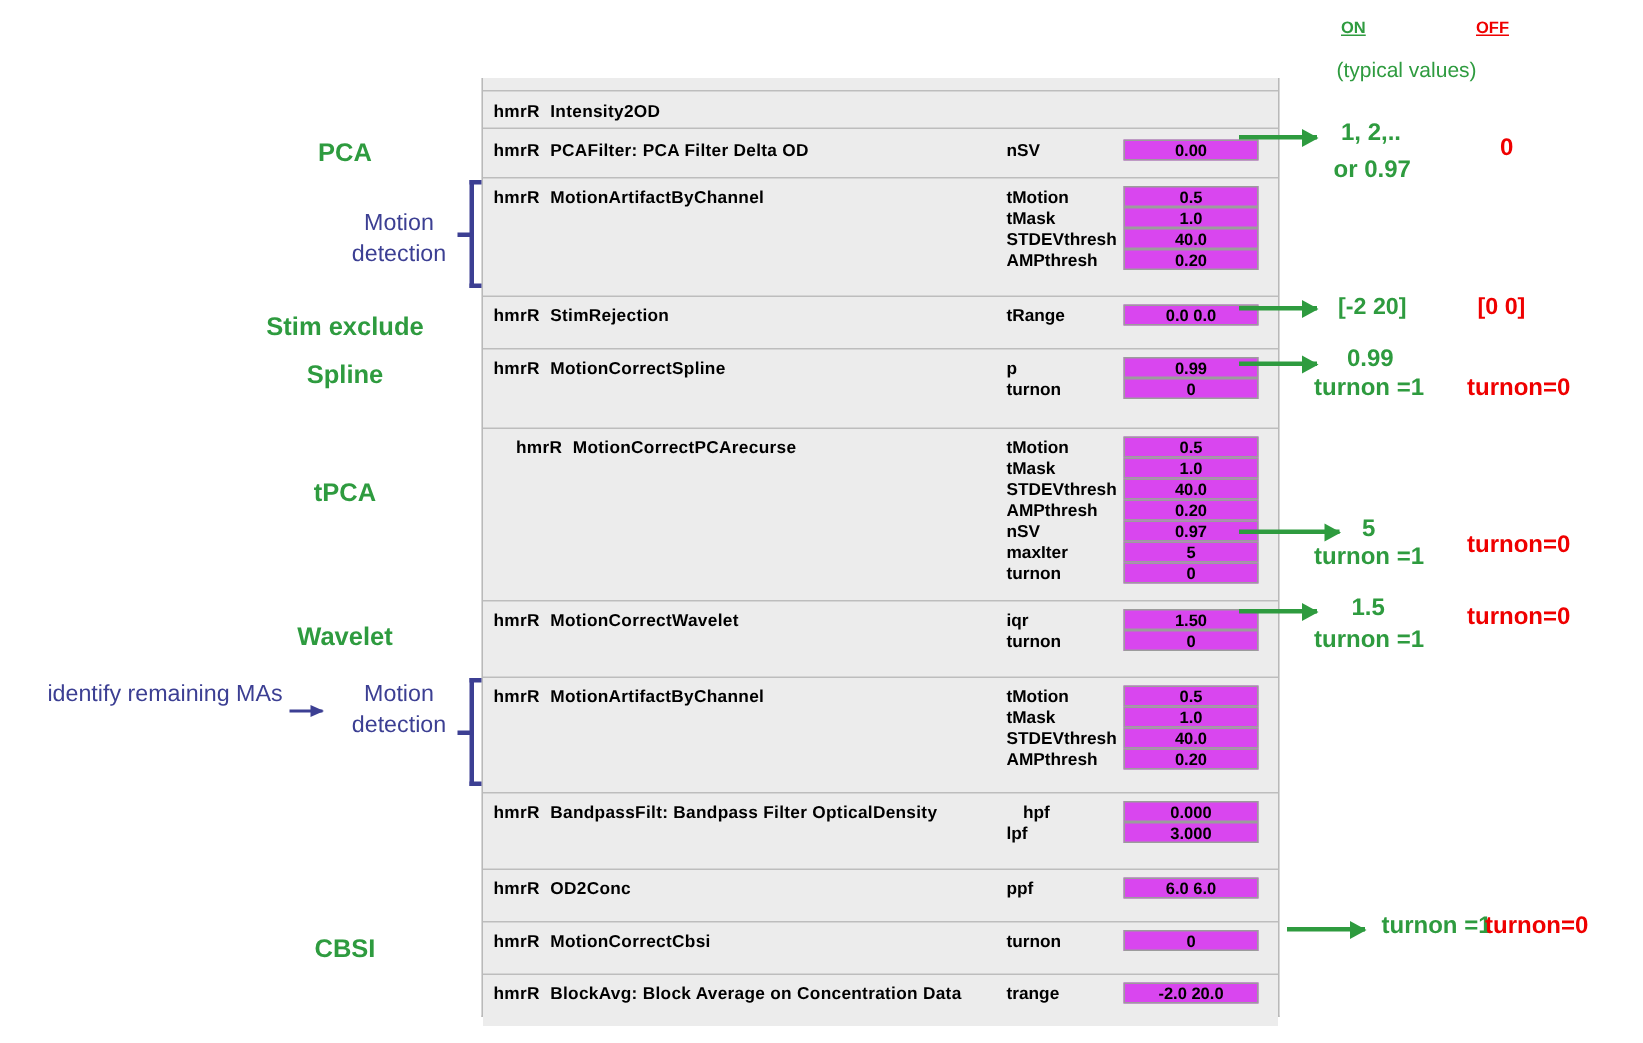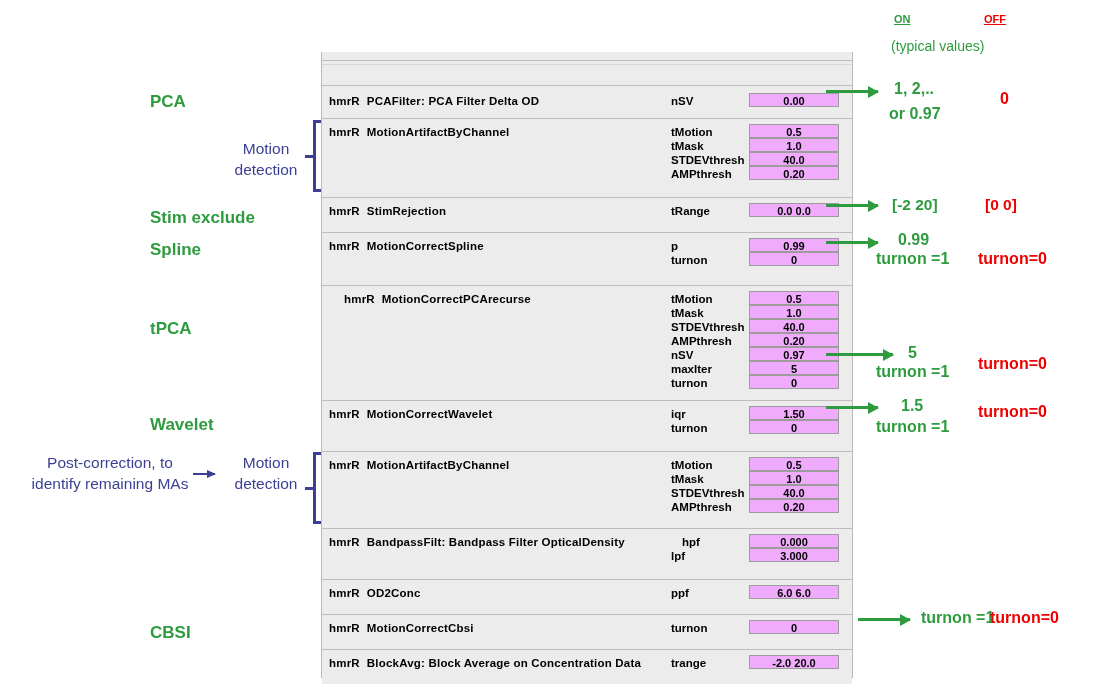--- a/index.html
+++ b/index.html
@@ -21,37 +21,37 @@
     position:absolute;left:7px;font:bold 11.5px "Liberation Sans",sans-serif;
     color:#000;white-space:nowrap;letter-spacing:.2px;
   }
   .func-label .pre{margin-right:7px;}
   .par-name{
     position:absolute;left:349px;font:bold 11.5px "Liberation Sans",sans-serif;
     color:#000;white-space:nowrap;
   }
   .par-box{
     position:absolute;left:427px;width:90px;height:14px;
-    background:#f0abfc;border:1px solid #9c9c9c;
+    background:#d946ef;border:1px solid #9c9c9c;
     font:bold 11px "Liberation Sans",sans-serif;color:#000;
     text-align:center;line-height:14px;box-sizing:border-box;
   }
 
   
   .grn{position:absolute;color:#2e9b3f;font-weight:bold;white-space:nowrap;}
   .red{position:absolute;color:#ef0000;font-weight:bold;white-space:nowrap;}
   .hdr{font-size:11px;text-decoration:underline;}
   .sub{font-size:14px;font-weight:normal;text-decoration:none;margin-left:31px;}
   .v15{font-size:15.5px;}
   .v16{font-size:16px;}
 
   
   .stage-lbl{
     position:absolute;color:#2e9b3f;font-weight:bold;font-size:17px;
-    text-align:left;white-space:nowrap;
+    text-align:center;white-space:nowrap;
   }
   
   .blue-note{
     position:absolute;color:#3c3f93;font-size:15.5px;line-height:21px;
     text-align:center;white-space:nowrap;
   }
 
   
   .garrow{position:absolute;height:3px;background:#2e9b3f;}
   .garrow::after{
@@ -78,20 +78,25 @@
 
 <div class="stage">
 
   <div class="grn hdr" style="left:894px;top:13px;">ON</div>
   <div class="grn sub" style="left:860px;top:38px;">(typical values)</div>
   <div class="red hdr" style="left:984px;top:13px;">OFF</div>
 
   <div id="gui-panel">
 
     <div class="row-sep" style="top:8px;"></div>
+    <div class="proc-row" style="top:11px;height:26px;">
+      <div class="func-label" style="top:6px;">
+        <span class="pre">hmrR</span><span>Intensity2OD</span>
+      </div>
+    </div>
 
     <div class="row-sep" style="top:33px;"></div>
     <div class="proc-row" style="top:36px;height:33px;">
       <div class="func-label" style="top:7px;">
         <span class="pre">hmrR</span><span>PCAFilter:  PCA  Filter  Delta  OD</span>
       </div>
       <div class="par-name" style="top:7px;">nSV</div>
       <div class="par-box" style="top:5px;">0.00</div>
     </div>
 
@@ -240,21 +245,20 @@
     <div>detection</div>
   </div>
   <div class="brace" style="left:305px;top:452px;width:17px;height:72px;">
     <div class="v"></div>
       <div class="t"></div>
       <div class="b"></div>
       <div class="m"></div>
   </div>
 
   <div class="blue-note" style="left:30px;top:452px;width:160px;">
-    <div>Post-correction, to</div>
     <div>identify remaining MAs</div>
   </div>
   <div class="barrow" style="left:193px;top:473px;width:22px;"></div>
 
   <div class="garrow" style="left:826px;top:90px;width:52px;"></div>
   <div class="garrow" style="left:826px;top:204px;width:52px;"></div>
   <div class="garrow" style="left:826px;top:241px;width:52px;"></div>
   <div class="garrow" style="left:826px;top:353px;width:67px;"></div>
   <div class="garrow" style="left:826px;top:406px;width:52px;"></div>
   <div class="garrow" style="left:858px;top:618px;width:52px;"></div>

